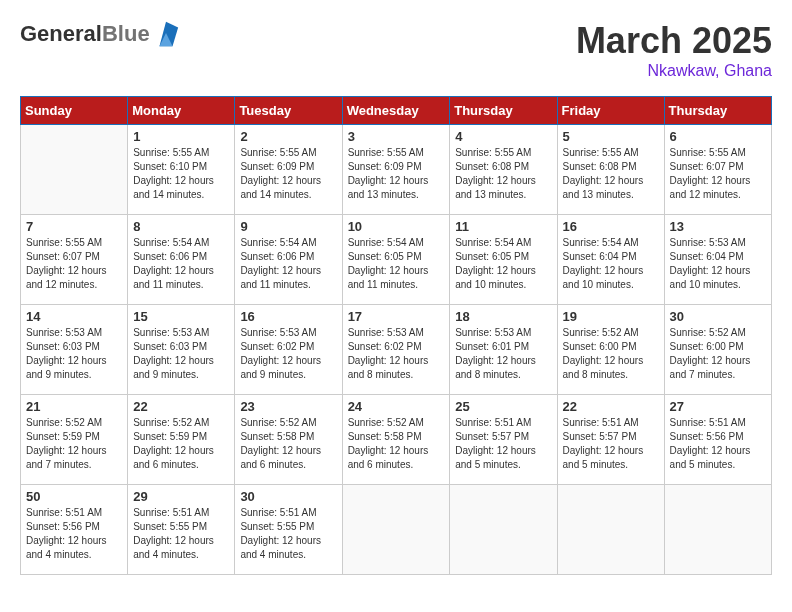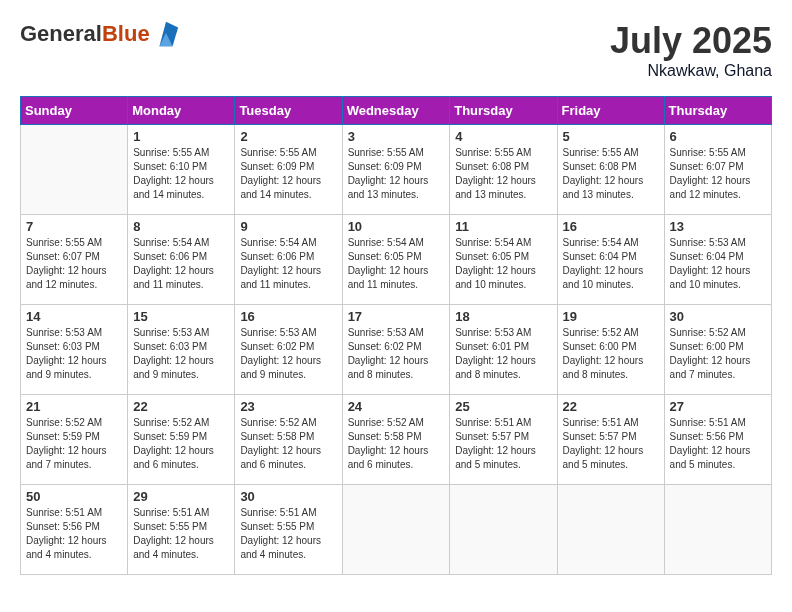--- a/index.html
+++ b/index.html
@@ -19,45 +19,45 @@
     .logo {
       display: flex;
       align-items: center;
     }
     .logo-text {
       font-size: 22px;
       font-weight: bold;
       line-height: 1.1;
     }
     .logo-general { color: #333; }
-    .logo-blue { color: #c2410c; }
+    .logo-blue { color: #737373; }
     .logo-icon {
       width: 28px;
       height: 28px;
       margin-left: 2px;
     }
     .title-section {
       text-align: right;
     }
     .month-title {
       font-size: 36px;
       font-weight: bold;
       color: #333;
     }
     .location-title {
       font-size: 16px;
-      color: #0f172a;
+      color: #6d28d9;
     }
     .calendar {
       width: 100%;
       border-collapse: collapse;
       border: 1px solid #ccc;
     }
     .calendar th {
-      background-color: #a21caf;
+      background-color: #b91c1c;
       color: #fff;
       font-size: 13px;
       font-weight: bold;
       padding: 6px 4px;
       text-align: left;
       border: 1px solid #1a6fba;
     }
     .calendar td {
       border: 1px solid #ccc;
       vertical-align: top;
@@ -94,21 +94,21 @@
           <span class="logo-general">General</span><span class="logo-blue">Blue</span>
         </span>
         <svg class="logo-icon" viewBox="0 0 30 30" xmlns="http://www.w3.org/2000/svg">
           <polygon points="8,28 22,28 28,8 15,2" fill="#1a6fba"></polygon>
           <polygon points="8,28 22,28 15,14" fill="#5ba3e0"></polygon>
         </svg>
       </div>
     </div>
   </div>
   <div class="title-section">
-    <div class="month-title">July 2025</div>
+    <div class="month-title">March 2025</div>
     <div class="location-title">Nkawkaw, Ghana</div>
   </div>
 </div>
 
 <table class="calendar">
   <thead>
     <tr>
     <th>Sunday</th>
         <th>Monday</th>
         <th>Tuesday</th>

